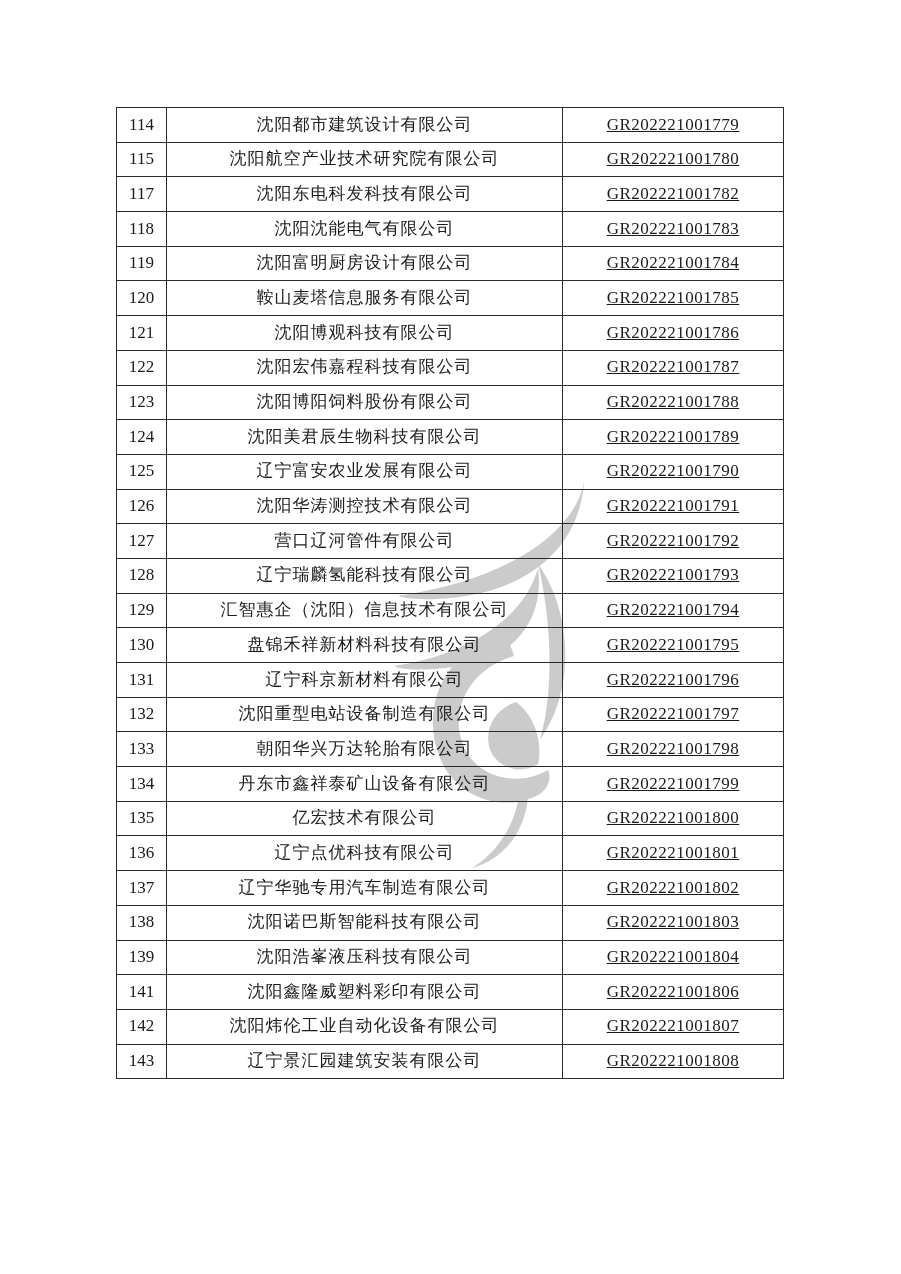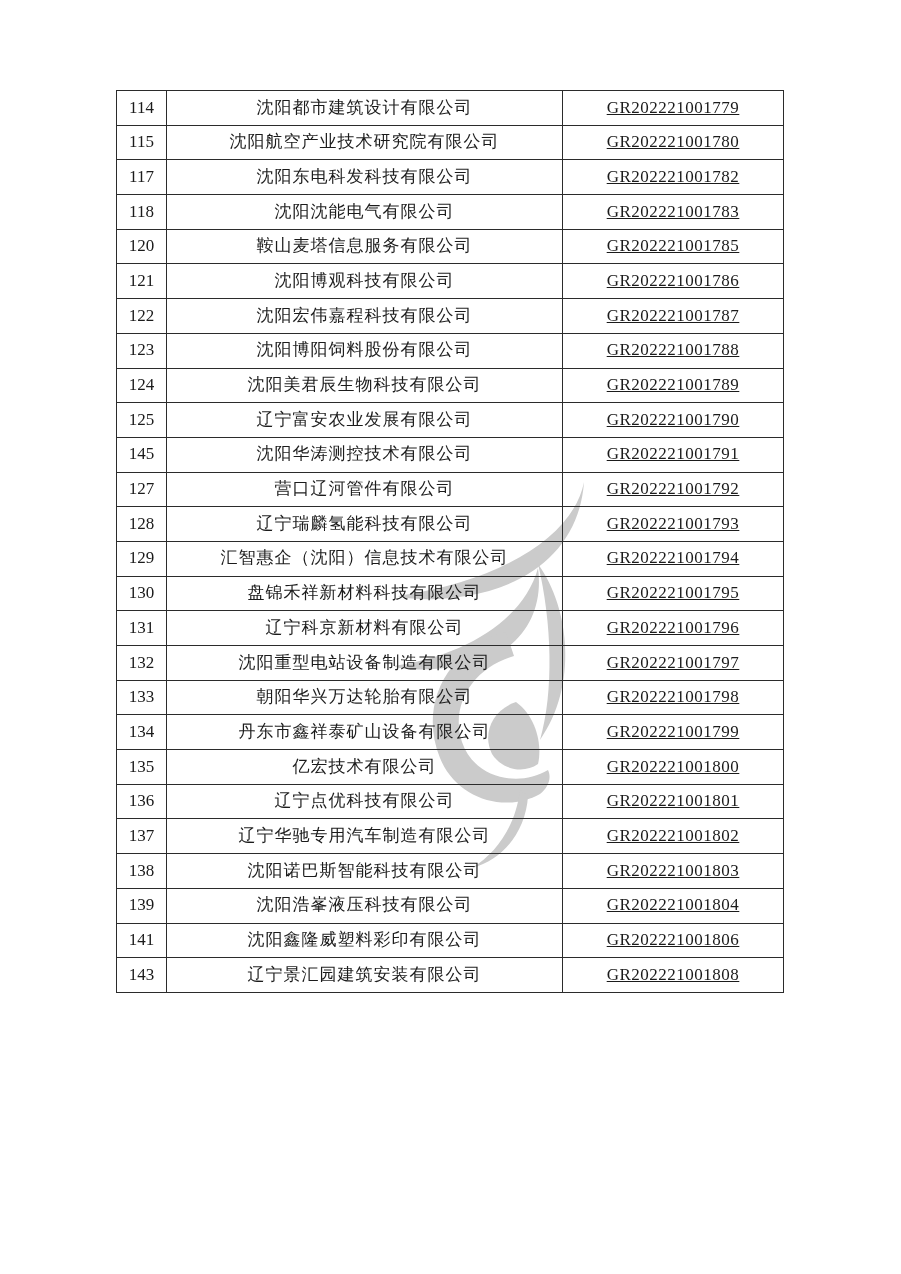--- a/index.html
+++ b/index.html
@@ -20,21 +20,21 @@
     left: 388px;
     top: 472px;
     width: 240px;
     height: 400px;
     z-index: 0;
     pointer-events: none;
   }
   table.doc-table {
     position: absolute;
     left: 116px;
-    top: 90px;
+    top: 107px;
     width: 667px;
     border-collapse: collapse;
     table-layout: fixed;
     z-index: 1;
     background: transparent;
   }
   table.doc-table td {
     border: 1px solid #2b2b2b;
     height: 33.7px;
     padding: 0 2px;
@@ -101,20 +101,25 @@
         <td class="c-no">117</td>
         <td class="c-company">沈阳东电科发科技有限公司</td>
         <td class="c-code">GR202221001782</td>
       </tr>
         <tr>
         <td class="c-no">118</td>
         <td class="c-company">沈阳沈能电气有限公司</td>
         <td class="c-code">GR202221001783</td>
       </tr>
         <tr>
+        <td class="c-no">119</td>
+        <td class="c-company">沈阳富明厨房设计有限公司</td>
+        <td class="c-code">GR202221001784</td>
+      </tr>
+        <tr>
         <td class="c-no">120</td>
         <td class="c-company">鞍山麦塔信息服务有限公司</td>
         <td class="c-code">GR202221001785</td>
       </tr>
         <tr>
         <td class="c-no">121</td>
         <td class="c-company">沈阳博观科技有限公司</td>
         <td class="c-code">GR202221001786</td>
       </tr>
         <tr>
@@ -131,21 +136,21 @@
         <td class="c-no">124</td>
         <td class="c-company">沈阳美君辰生物科技有限公司</td>
         <td class="c-code">GR202221001789</td>
       </tr>
         <tr>
         <td class="c-no">125</td>
         <td class="c-company">辽宁富安农业发展有限公司</td>
         <td class="c-code">GR202221001790</td>
       </tr>
         <tr>
-        <td class="c-no">145</td>
+        <td class="c-no">126</td>
         <td class="c-company">沈阳华涛测控技术有限公司</td>
         <td class="c-code">GR202221001791</td>
       </tr>
         <tr>
         <td class="c-no">127</td>
         <td class="c-company">营口辽河管件有限公司</td>
         <td class="c-code">GR202221001792</td>
       </tr>
         <tr>
         <td class="c-no">128</td>
@@ -206,20 +211,25 @@
         <td class="c-no">139</td>
         <td class="c-company">沈阳浩峯液压科技有限公司</td>
         <td class="c-code">GR202221001804</td>
       </tr>
         <tr>
         <td class="c-no">141</td>
         <td class="c-company">沈阳鑫隆威塑料彩印有限公司</td>
         <td class="c-code">GR202221001806</td>
       </tr>
         <tr>
+        <td class="c-no">142</td>
+        <td class="c-company">沈阳炜伦工业自动化设备有限公司</td>
+        <td class="c-code">GR202221001807</td>
+      </tr>
+        <tr>
         <td class="c-no">143</td>
         <td class="c-company">辽宁景汇园建筑安装有限公司</td>
         <td class="c-code">GR202221001808</td>
       </tr>
       </tbody>
   </table>
 
 </div>
 
 </body></html>

